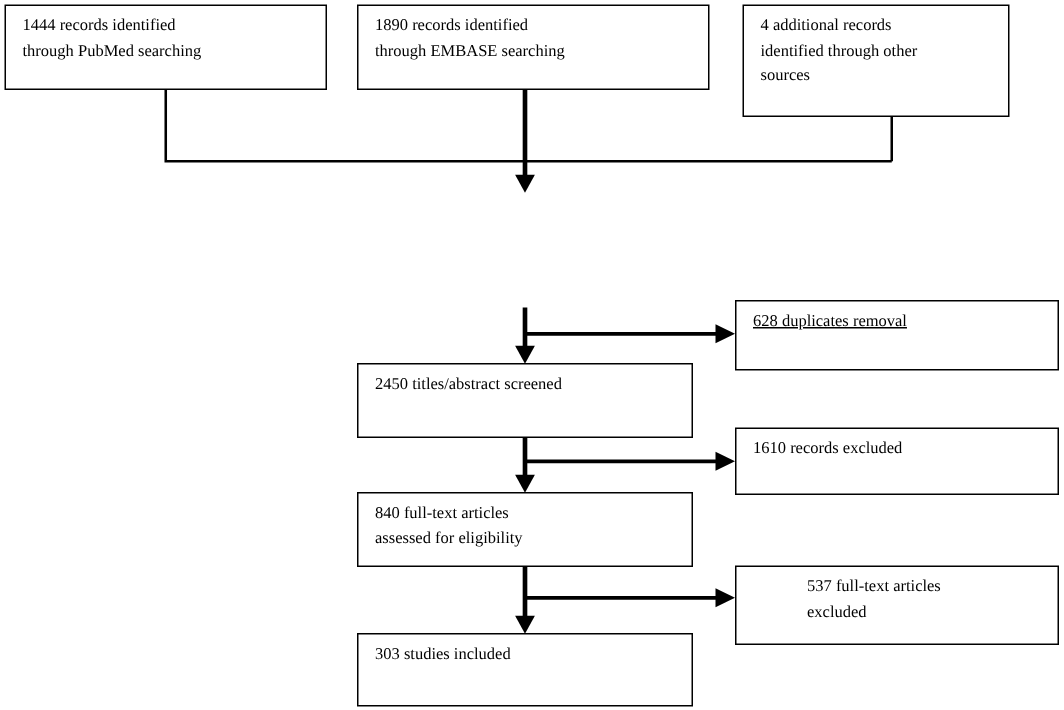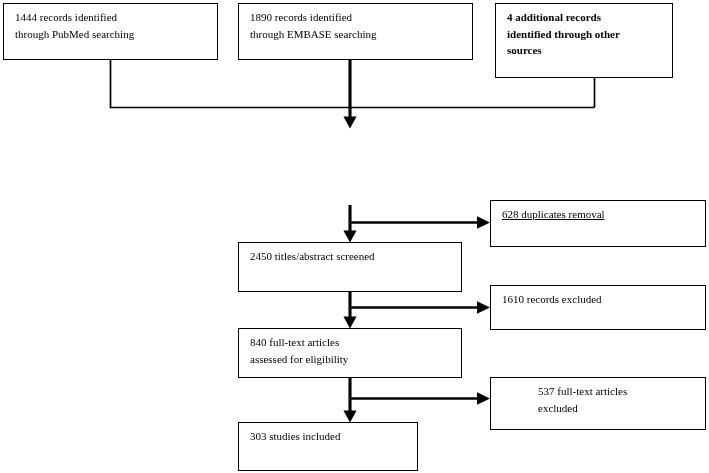--- a/index.html
+++ b/index.html
@@ -76,31 +76,31 @@
     <line class="conn-branch" x1="350" y1="398.5" x2="481" y2="398.5"></line>
     <polygon class="arrowfill" points="490,398.5 477,392.2 477,404.8"></polygon>
   </svg>
 
   <div class="node" style="left:3px; top:3px; width:215px; height:57px;">1444 records identified
 through PubMed searching</div>
 
   <div class="node" style="left:238px; top:3px; width:235px; height:57px;">1890 records identified
 through EMBASE searching</div>
 
-  <div class="node" style="left:495px; top:3px; width:178px; height:75px;font-weight:bold;">4 additional records
+  <div class="node" style="left:495px; top:3px; width:178px; height:75px;">4 additional records
 identified through other
 sources</div>
 
 
   <div class="node" style="left:238px; top:242px; width:224px; height:50px;">2450 titles/abstract screened</div>
 
   <div class="node" style="left:238px; top:328px; width:224px; height:50px;">840 full-text articles
 assessed for eligibility</div>
 
-  <div class="node" style="left:238px; top:422px; width:180px; height:49px;">303 studies included</div>
+  <div class="node" style="left:238px; top:422px; width:224px; height:49px;">303 studies included</div>
 
   <div class="node" style="left:490px; top:200px; width:216px; height:47px;text-decoration:underline;">628 duplicates removal</div>
 
   <div class="node" style="left:490px; top:285px; width:216px; height:45px;">1610 records excluded</div>
 
   <div class="node" style="left:490px; top:377px; width:216px; height:53px;padding-left:47px;">537 full-text articles
 excluded</div>
 
 </div>
 

